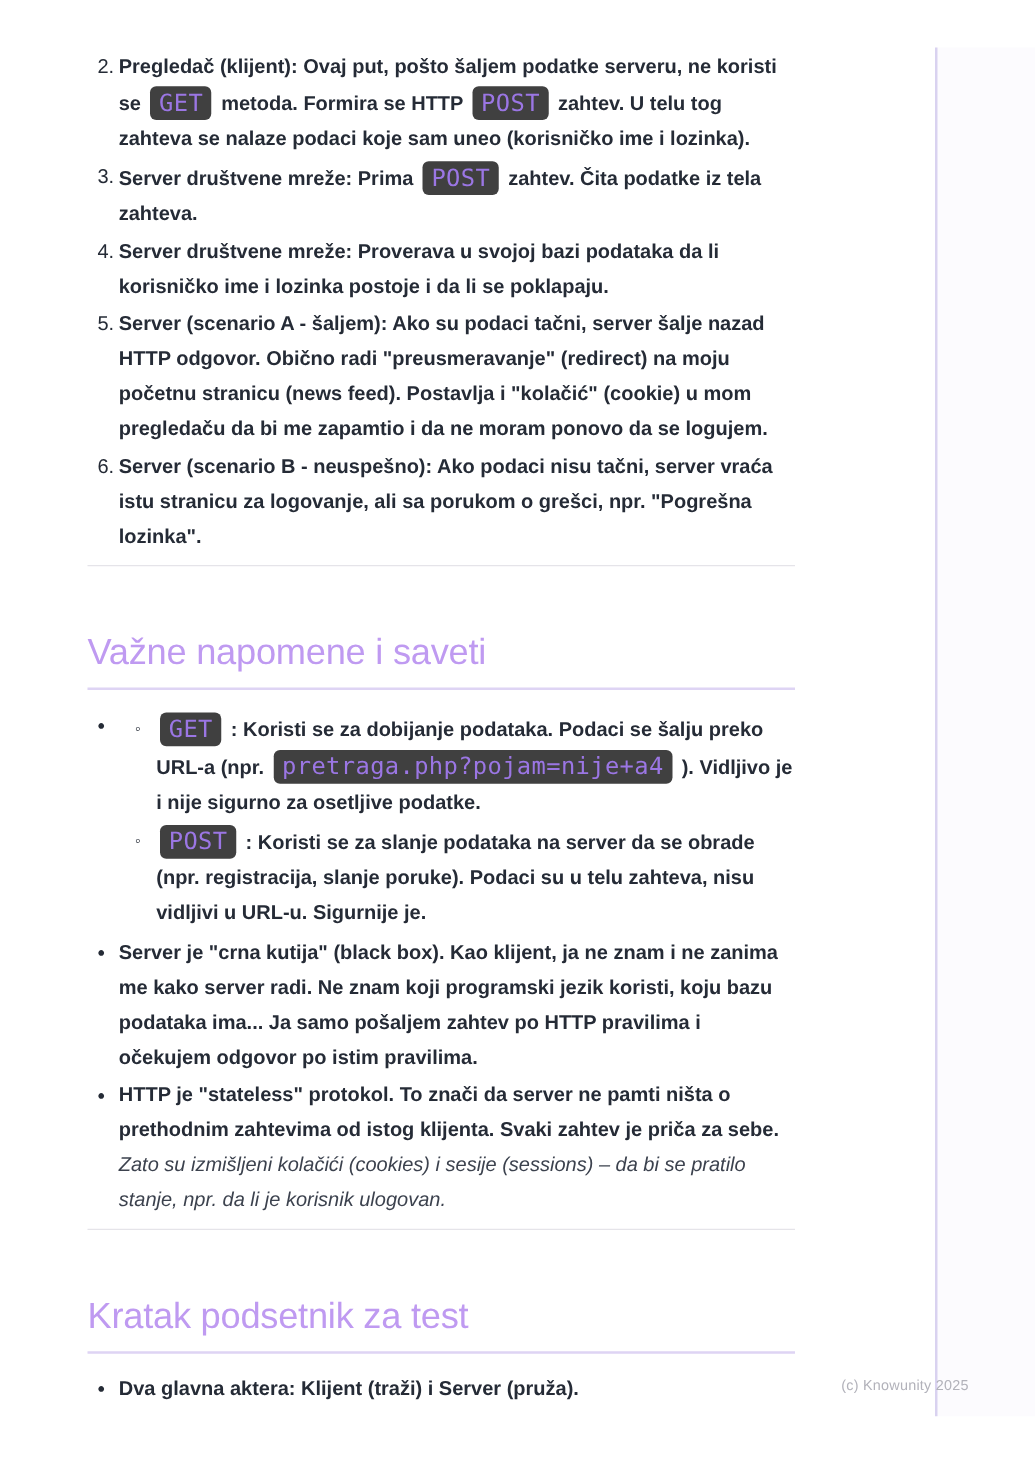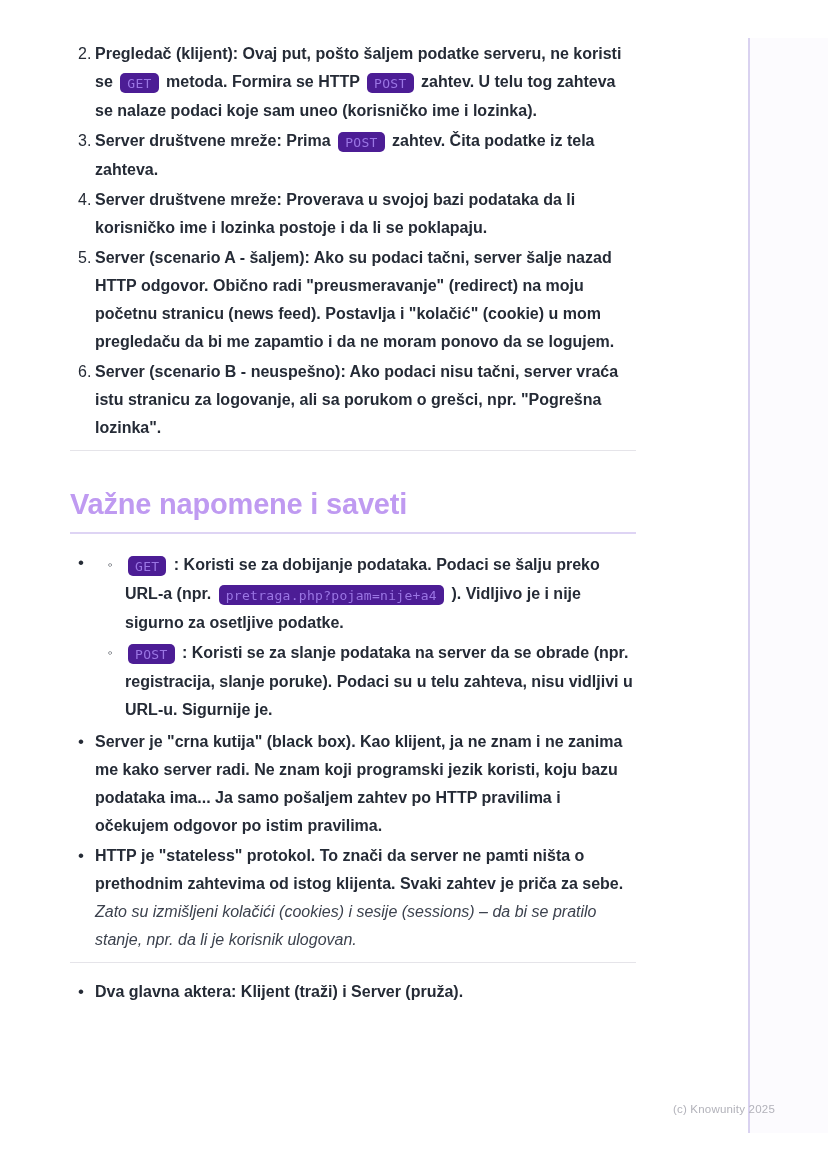--- a/index.html
+++ b/index.html
@@ -12,27 +12,27 @@
   .content{position:absolute;left:70px;top:40px;width:566px;font-size:16px;line-height:28px;}
   ol.steps,ul.notes,ul.subnotes{list-style:none;margin:0;padding:0;}
   .step,.note{display:flex;margin-bottom:2px;}
   .num{flex:none;width:25px;padding-left:8px;box-sizing:border-box;}
   .body{flex:1;min-width:0;}
   .run-n{font-weight:700;}
   .run-b{font-weight:700;}
   .run-i{font-style:italic;color:#3c424e;}
   code.run-c{
     font-family:"DejaVu Sans Mono","Liberation Mono",monospace;
-    font-size:13px;color:#9b76e4;background:#4c1d95;
+    font-size:19px;color:#9b76e4;background:#404040;
     padding:2.5px 7px;border-radius:5px;margin:0 3px;
     white-space:nowrap;letter-spacing:0.3px;
   }
   hr.rule{border:0;border-top:1px solid #e5e4e9;margin:8px 0 0;}
   h2.title{
-    margin:36px 0 0;font-size:29px;line-height:34px;font-weight:700;
+    margin:52px 0 0;font-size:29px;line-height:34px;font-weight:400;
     color:#bf9af1;letter-spacing:-0.2px;
     border-bottom:2px solid #ded4f4;padding-bottom:11px;
   }
   ul.notes{margin-top:15px;}
   .bullet{font-size:17px;}
   ul.subnotes{margin-top:2px;}
   .sub .num{width:30px;padding-left:13px;}
   .subbullet{font-size:13px;}
   .watermark{
     position:absolute;top:1102px;right:53px;
@@ -97,20 +97,21 @@
         <span class="body"><span class="run-b">Server je "crna kutija" (black box).</span><span class="run-n"> Kao klijent, ja ne znam i ne zanima me kako server radi. Ne znam koji programski jezik koristi, koju bazu podataka ima... Ja samo pošaljem zahtev po HTTP pravilima i očekujem odgovor po istim pravilima.</span></span>
       </li>
       <li class="note">
         <span class="num bullet">•</span>
         <span class="body"><span class="run-b">HTTP je "stateless" protokol.</span><span class="run-n"> To znači da server ne pamti ništa o prethodnim zahtevima od istog klijenta. Svaki zahtev je priča za sebe. </span><span class="run-i">Zato su izmišljeni kolačići (cookies) i sesije (sessions) – da bi se pratilo stanje, npr. da li je korisnik ulogovan.</span></span>
       </li>
     </ul>
 
     <hr class="rule">
 
+    <h2 class="title">Kratak podsetnik za test</h2>
 
     <ul class="notes">
       <li class="note">
         <span class="num bullet">•</span>
         <span class="body"><span class="run-b">Dva glavna aktera:</span><span class="run-n"> Klijent (traži) i Server (pruža).</span></span>
       </li>
     </ul>
 
   </main>
 

